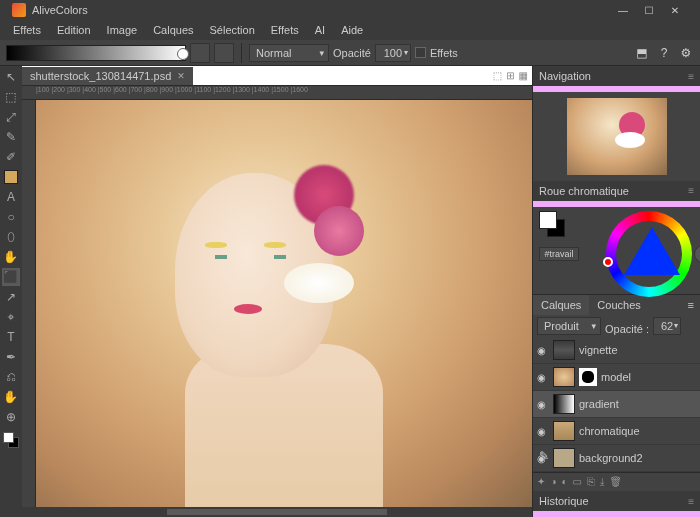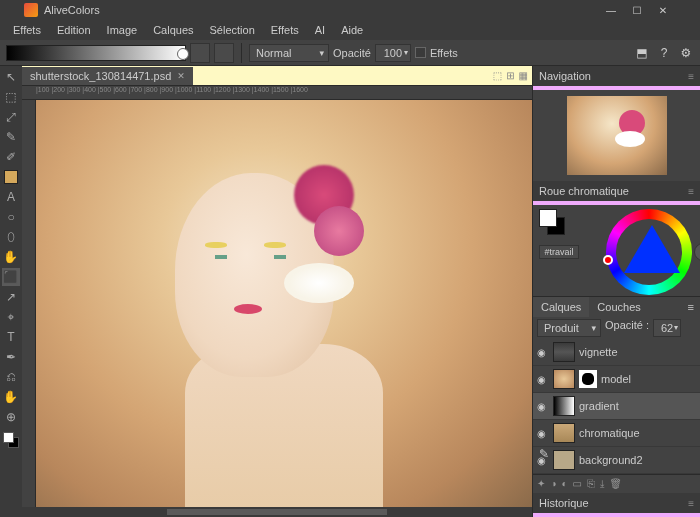--- a/index.html
+++ b/index.html
@@ -1,17 +1,17 @@
 <!DOCTYPE html>
 <html><head>
 <meta charset="utf-8">
 <style>
 *{margin:0;padding:0;box-sizing:border-box;font-family:Arial,sans-serif;font-size:11px;color:#ccc;user-select:none}
 body{background:#3a3a3a;width:700px;height:517px;overflow:hidden}
-.titlebar{height:20px;background:#3a3a3a;display:flex;align-items:center;padding:0 24px}
+.titlebar{height:20px;background:#3a3a3a;display:flex;align-items:center;padding:0 12px}
 .titlebar .logo{width:14px;height:14px;background:linear-gradient(135deg,#e74c3c,#f39c12);border-radius:2px;margin-right:6px}
 .titlebar .title{flex:1}
 .titlebar .wbtn{width:26px;height:18px;display:flex;align-items:center;justify-content:center;font-size:10px}
 .menubar{height:20px;display:flex;align-items:center;padding:0 6px;gap:2px}
 .menubar .mi{padding:3px 7px}
 .toolbar{height:26px;background:#424242;display:flex;align-items:center;padding:2px 6px;gap:4px;border-bottom:1px solid #2a2a2a}
 .gradbar{width:180px;height:16px;background:linear-gradient(90deg,#000,#fff);border:1px solid #222;position:relative}
 .gradbar::after{content:'';position:absolute;right:-4px;top:2px;width:10px;height:10px;background:#fff;border:1px solid #666;border-radius:50%}
 .tbtn{width:20px;height:20px;background:#4a4a4a;border:1px solid #333}
 .sep{width:1px;height:20px;background:#2a2a2a;margin:0 3px}
@@ -23,21 +23,21 @@
 .ricons{margin-left:auto;display:flex;gap:6px}
 .ricons span{width:16px;height:16px;display:flex;align-items:center;justify-content:center;font-size:12px}
 .main{display:flex;height:451px}
 .ltools{width:22px;background:#3a3a3a;display:flex;flex-direction:column;align-items:center;padding:2px 0;gap:2px}
 .ltools .t{width:18px;height:18px;display:flex;align-items:center;justify-content:center;font-size:12px;color:#aaa}
 .ltools .t.sel1{background:#5a5a5a}
 .ltools .swatch{width:14px;height:14px;background:#d4a85c;border:1px solid #222;margin:2px 0}
 .ltools .swpair{position:relative;width:16px;height:16px;margin-top:4px}
 .ltools .swpair .f{position:absolute;width:11px;height:11px;background:#fff;border:1px solid #555;top:0;left:0;z-index:2}
 .ltools .swpair .b{position:absolute;width:11px;height:11px;background:#000;border:1px solid #555;bottom:0;right:0}
-.canvas{flex:1;background:#fef9c3;display:flex;flex-direction:column}
+.canvas{flex:1;background:#ffffff;display:flex;flex-direction:column}
 .tabbar{height:20px;display:flex;align-items:center;border-bottom:1px solid #2a2a2a}
 .tab{padding:3px 8px;background:#4a4a4a;display:flex;align-items:center;gap:6px}
 .tab .x{font-size:9px;color:#aaa}
 .tabicons{margin-left:auto;display:flex;gap:4px;padding:0 4px}
 .tabicons span{font-size:10px;color:#888}
 .ruler-h{height:14px;background:#424242;border-bottom:1px solid #2a2a2a;font-size:7px;color:#888;overflow:hidden;white-space:nowrap;padding-left:14px}
 .cwrap{flex:1;display:flex}
 .ruler-v{width:14px;background:#424242;border-right:1px solid #2a2a2a}
 .img{flex:1;background:radial-gradient(ellipse at 45% 35%,#f5e6c8 0%,#e8c898 25%,#d4a574 55%,#b8875c 80%,#8a6a4a 100%);position:relative;overflow:hidden}
 .face{position:absolute;left:28%;top:18%;width:32%;height:50%;background:radial-gradient(ellipse at 45% 40%,#f8e8d8 0%,#f0d8c0 60%,#e0c0a0 100%);border-radius:48% 48% 42% 42%}
@@ -47,21 +47,21 @@
 .flower3{position:absolute;left:50%;top:40%;width:70px;height:40px;background:radial-gradient(ellipse,#fff 0%,#f8f4e8 60%);border-radius:50%}
 .lips{position:absolute;left:40%;top:50%;width:28px;height:10px;background:#d8486a;border-radius:50%}
 .eye1,.eye2{position:absolute;width:12px;height:4px;background:#66a088}
 .eye1{left:36%;top:38%}.eye2{left:48%;top:38%}
 .yellow1,.yellow2{position:absolute;width:22px;height:6px;background:#e8d060;border-radius:40%}
 .yellow1{left:34%;top:35%}.yellow2{left:46%;top:35%}
 .neck{position:absolute;left:30%;top:60%;width:40%;height:40%;background:linear-gradient(180deg,#f0d8c0,#e8cca8);border-radius:30% 30% 0 0}
 .scrollh{height:10px;background:#3a3a3a;display:flex;align-items:center;padding:0 20px}
 .scrollh .thumb{width:220px;height:6px;background:#5a5a5a;margin:0 auto}
 .rpanel{width:168px;background:#424242;border-left:1px solid #2a2a2a;display:flex;flex-direction:column;overflow:hidden}
-.phead{padding:4px 6px;background:#3a3a3a;border-bottom:4px solid #f0abfc;display:flex;align-items:center}
+.phead{padding:4px 6px;background:#3a3a3a;border-bottom:6px solid #f0abfc;display:flex;align-items:center}
 .phead .dots{margin-left:auto;font-size:10px;color:#888}
 .navthumb{width:100px;height:86px;margin:6px auto;background:radial-gradient(ellipse at 45% 35%,#f5e6c8 0%,#d4a574 55%,#8a6a4a 100%);position:relative}
 .navthumb .nf{position:absolute;left:52%;top:18%;width:26px;height:26px;background:#d94a7a;border-radius:50%}
 .navthumb .nw{position:absolute;left:48%;top:44%;width:30px;height:16px;background:#fff;border-radius:50%}
 .zoomrow{display:flex;align-items:center;padding:2px 6px;gap:4px}
 .slider{flex:1;height:3px;background:#2a2a2a;position:relative}
 .slider .h{position:absolute;left:10%;top:-4px;width:8px;height:10px;background:#888;border-radius:2px}
 .colorsec{padding:4px 6px}
 .swbig{position:relative;width:26px;height:26px;display:inline-block;vertical-align:top}
 .swbig .f{position:absolute;width:18px;height:18px;background:#fff;border:1px solid #222;top:0;left:0;z-index:2}
@@ -82,21 +82,21 @@
 .lrow .th{width:22px;height:20px;background:#888;border:1px solid #222}
 .lrow .th.v{background:linear-gradient(#3a3a3a,#555,#3a3a3a)}
 .lrow .th.m{background:radial-gradient(#e8c898,#b8875c)}
 .lrow .th.g{background:linear-gradient(90deg,#000,#fff)}
 .lrow .th.bg{background:linear-gradient(#caa878,#a88858)}
 .lrow .th.bg2{background:#b8a888}
 .lrow .mask{width:18px;height:18px;background:#fff;position:relative}
 .lrow .mask::after{content:'';position:absolute;inset:3px;background:#000;border-radius:40%}
 .lbtns{display:flex;padding:3px 4px;gap:5px;border-top:1px solid #2a2a2a}
 .lbtns span{font-size:10px;color:#999}
-.oprow{display:flex;align-items:flex-start;padding:2px 4px;gap:4px}
+.oprow{display:flex;align-items:flex-end;padding:2px 4px;gap:4px}
 </style>
 </head>
 <body>
 
 <div class="titlebar">
   <div class="logo"></div>
   <div class="title">AliveColors</div>
   <div class="wbtn">—</div>
   <div class="wbtn">☐</div>
   <div class="wbtn">✕</div>

